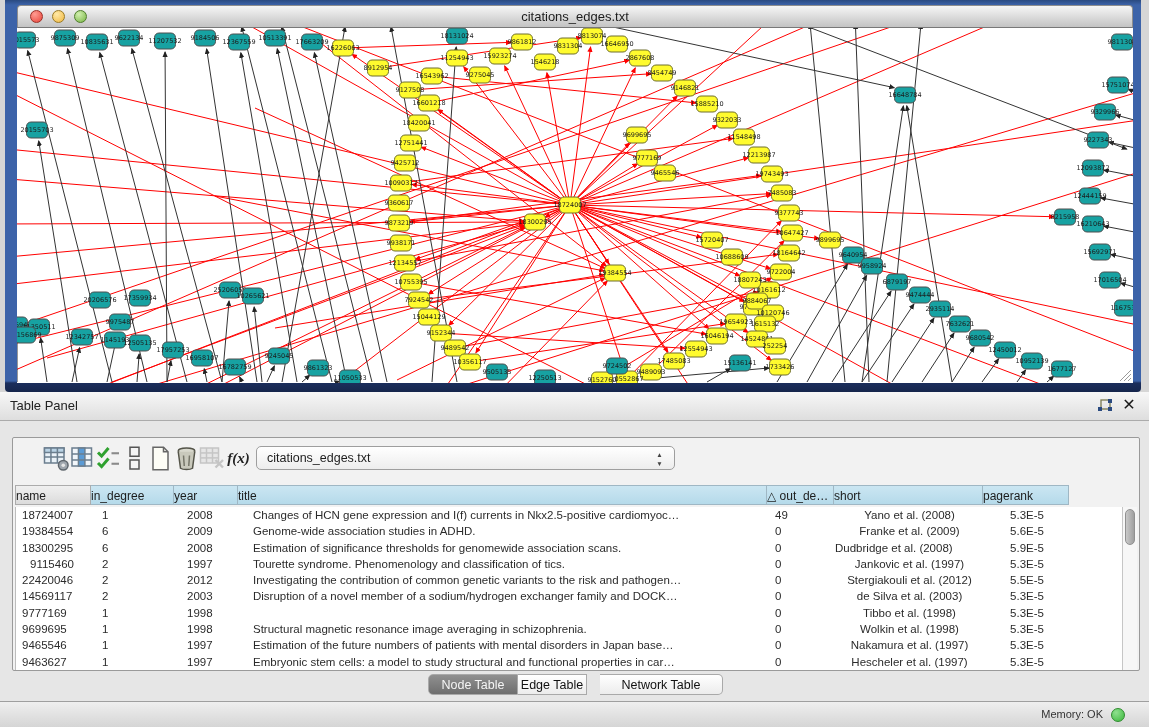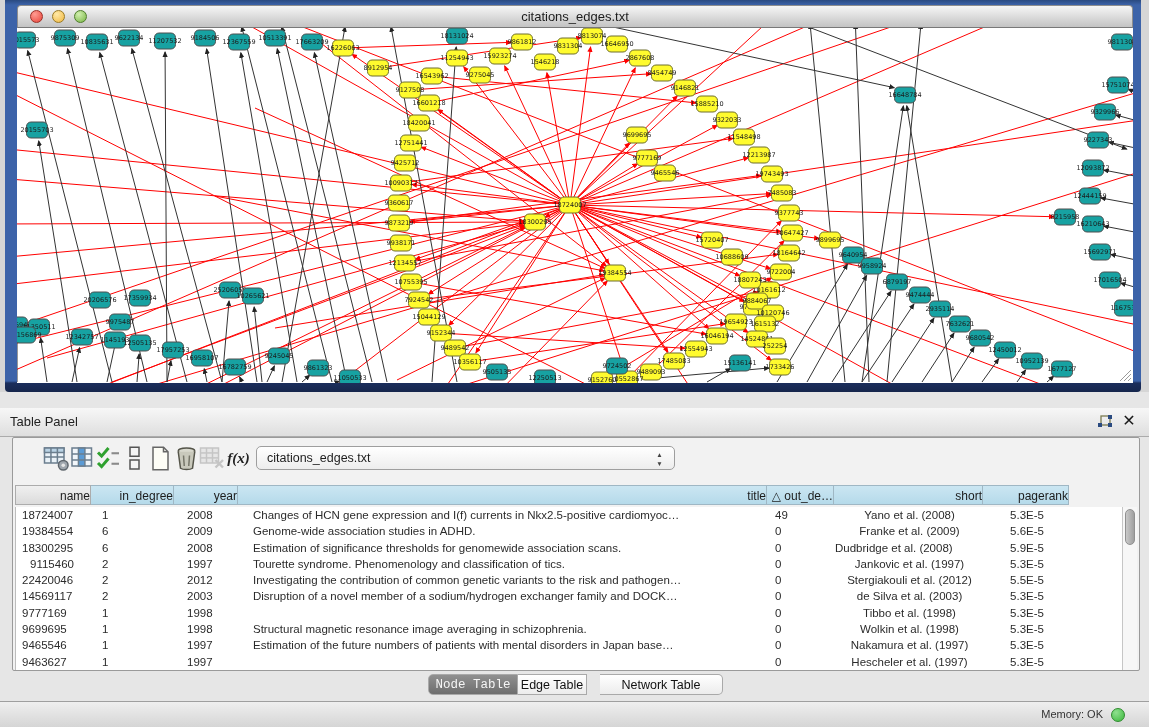--- a/index.html
+++ b/index.html
@@ -34,21 +34,21 @@
     position:relative;width:1116px;height:355px;background:#FFFFFF;overflow:hidden;
   }
   #graph-svg{position:absolute;left:0;top:0;}
   #graph-svg text{font-family:"DejaVu Sans",sans-serif;font-size:6.5px;fill:#1b1b1b;text-anchor:middle;}
   .resize-handle{position:absolute;right:1px;bottom:1px;width:14px;height:14px;}
   
   #table-panel{position:absolute;left:0;top:392px;width:1149px;height:335px;background:#E6E6E6;}
   .panel-header{
     position:absolute;left:0;top:0;width:100%;height:29px;
     background:linear-gradient(#F7F7F7,#DEDEDE);
-    border-bottom:1px solid #ABABAB;box-sizing:border-box;margin-top:16px;
+    border-bottom:1px solid #ABABAB;box-sizing:border-box;
   }
   .panel-header .ph-title{position:absolute;left:10px;top:0;line-height:28px;font-size:13px;color:#222;}
   .ph-float{position:absolute;right:36px;top:6px;width:16px;height:16px;}
   .ph-close{position:absolute;right:12px;top:4px;width:16px;height:18px;font-size:16px;font-weight:bold;color:#1a1a1a;line-height:18px;text-align:center;}
   .panel-body{
     position:absolute;left:12px;top:45px;width:1128px;height:234px;
     background:#F2F2F2;border:1px solid #9A9A9A;border-radius:2px;box-sizing:border-box;
   }
   .toolbar{position:absolute;left:0;top:0;height:42px;width:100%;}
   .tbtn{position:absolute;top:7px;width:27px;height:27px;}
@@ -59,21 +59,21 @@
     position:absolute;left:243px;top:8px;width:419px;height:24px;
     background:linear-gradient(#FFFFFF,#EDEDED);
     border:1px solid #9E9E9E;border-radius:5px;box-sizing:border-box;
   }
   .dropdown .dval{position:absolute;left:10px;top:0;line-height:22px;font-size:12.5px;color:#1d1d1d;}
   .dropdown .spin{position:absolute;right:9px;top:1px;width:11px;height:20px;font-size:6.5px;color:#444;text-align:center;line-height:9px;padding-top:2px;box-sizing:border-box;}
   
   .thead{position:absolute;left:2px;top:47px;height:22px;}
   .th{
     position:absolute;top:0;height:20px;box-sizing:border-box;
-    font-size:12px;color:#1c1c1c;text-align:right;line-height:21px;
+    font-size:12px;color:#1c1c1c;text-align:left;line-height:21px;
     border:1px solid #9FB7C4;border-left:none;
     background:linear-gradient(#CBE6F2,#B5DAEA);
     overflow:hidden;white-space:nowrap;
   }
   .th.plain{background:linear-gradient(#F0F0F0,#DBDBDB);border-color:#ACACAC;border-left:1px solid #ACACAC;}
   .tbody{position:absolute;left:2px;top:69px;width:1107px;height:163px;background:#FFFFFF;border-left:1px solid #BDBDBD;box-sizing:border-box;}
   .tr{position:relative;height:16.3px;width:100%;}
   .td{
     position:absolute;top:0;height:16.3px;box-sizing:border-box;
     font-size:11.5px;color:#2b2b2b;line-height:16.3px;
@@ -88,21 +88,21 @@
   
   .tabbar{position:absolute;left:0;top:282px;width:100%;height:24px;}
   .seg{
     position:absolute;top:0;height:21px;box-sizing:border-box;
     background:linear-gradient(#FFFFFF,#ECECEC);
     border-top:1px solid #A9A9A9;border-bottom:1px solid #A9A9A9;border-right:1px solid #A9A9A9;
     font-size:12.5px;color:#111;text-align:center;line-height:20px;
   }
   .seg.first{border-left:1px solid #A9A9A9;border-radius:5px 0 0 5px;}
   .seg.last{border-radius:0 5px 5px 0;}
-  .seg.active{background:linear-gradient(#909090,#6E6E6E);color:#F5F5F5;font-family:Liberation Mono, monospace;}
+  .seg.active{background:linear-gradient(#909090,#6E6E6E);color:#F5F5F5;}
   
   .statusbar{
     position:absolute;left:0;top:309px;width:100%;height:26px;
     background:linear-gradient(#EFEFEF,#D5D5D5);border-top:1px solid #9F9F9F;box-sizing:border-box;
   }
   .mem-label{position:absolute;right:46px;top:0;line-height:25px;font-size:11px;color:#333;}
   .mem-dot{position:absolute;right:24px;top:6px;width:14px;height:14px;border-radius:50%;
     background:radial-gradient(circle at 35% 30%,#8FE08F,#3CB83C);border:1px solid #2E8B2E;box-sizing:border-box;}
 </style>
 </head>
@@ -927,20 +927,21 @@
           <div class="td" style="left: 159px; width: 64px; text-align: left; padding-left: 12px;">1997</div>
           <div class="td" style="left: 223px; width: 529px; text-align: left; padding-left: 14px;">Estimation of the future numbers of patients with mental disorders in Japan base…</div>
           <div class="td" style="left: 752px; width: 67px; text-align: left; padding-left: 7px;">0</div>
           <div class="td" style="left: 819px; width: 149px; text-align: center; padding-left: 0px;">Nakamura et al. (1997)</div>
           <div class="td" style="left: 968px; width: 86px; text-align: center; padding-left: 0px;">5.3E-5</div>
         </div>
         <div class="tr">
           <div class="td" style="left: 0px; width: 76px; text-align: left; padding-left: 6px;">9463627</div>
           <div class="td" style="left: 76px; width: 83px; text-align: left; padding-left: 10px;">1</div>
           <div class="td" style="left: 159px; width: 64px; text-align: left; padding-left: 12px;">1997</div>
+          <div class="td" style="left: 223px; width: 529px; text-align: left; padding-left: 14px;">Embryonic stem cells: a model to study structural and functional properties in car…</div>
           <div class="td" style="left: 752px; width: 67px; text-align: left; padding-left: 7px;">0</div>
           <div class="td" style="left: 819px; width: 149px; text-align: center; padding-left: 0px;">Hescheler et al. (1997)</div>
           <div class="td" style="left: 968px; width: 86px; text-align: center; padding-left: 0px;">5.3E-5</div>
         </div>
       </div>
     <div class="vscroll">
       <div class="vthumb"></div>
     </div>
   </div>
 

